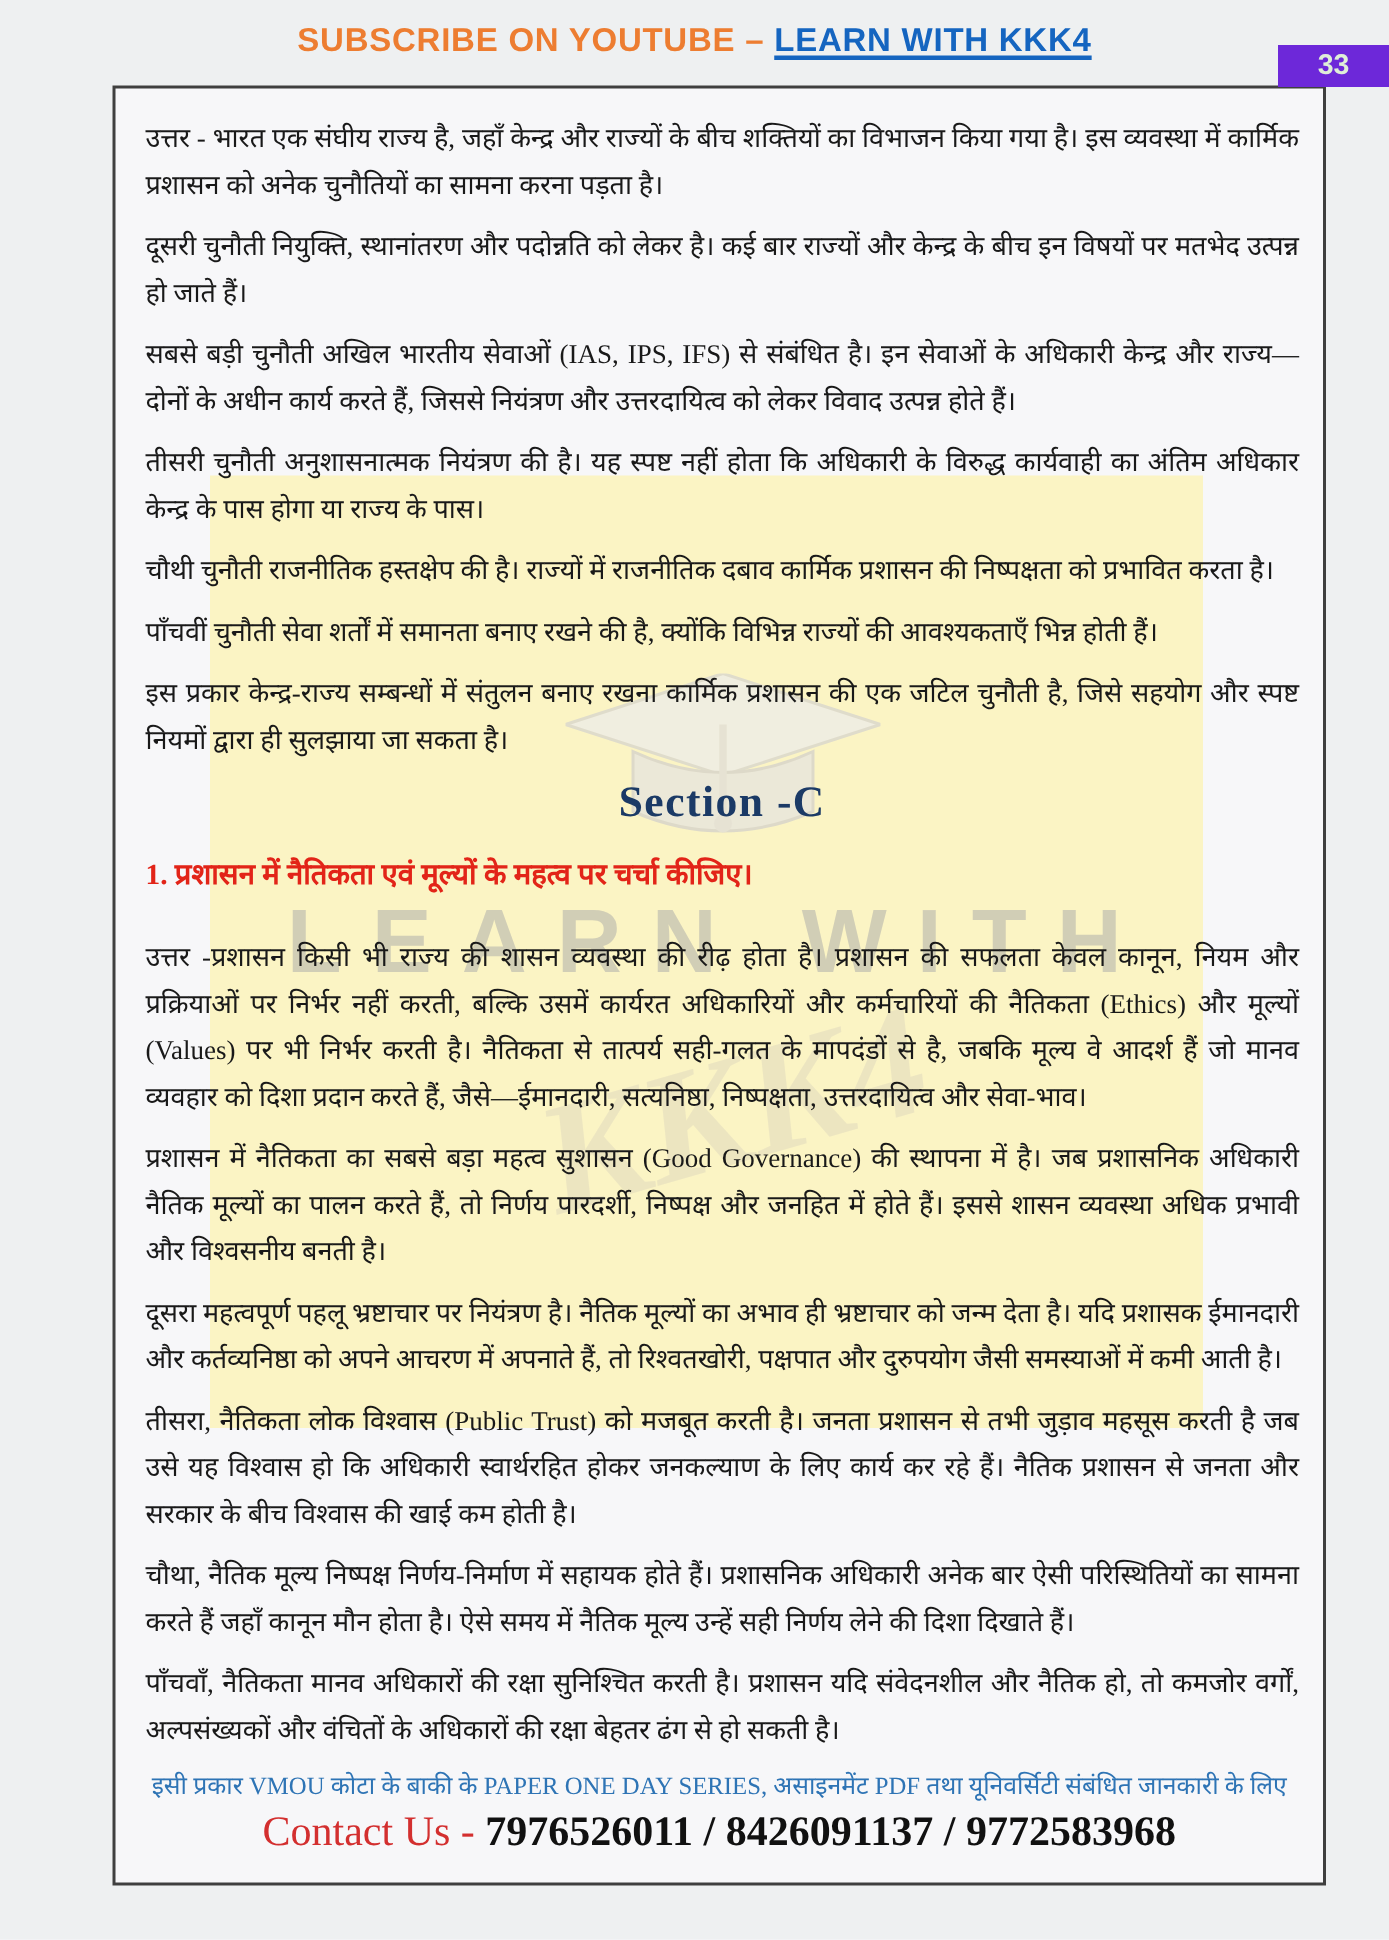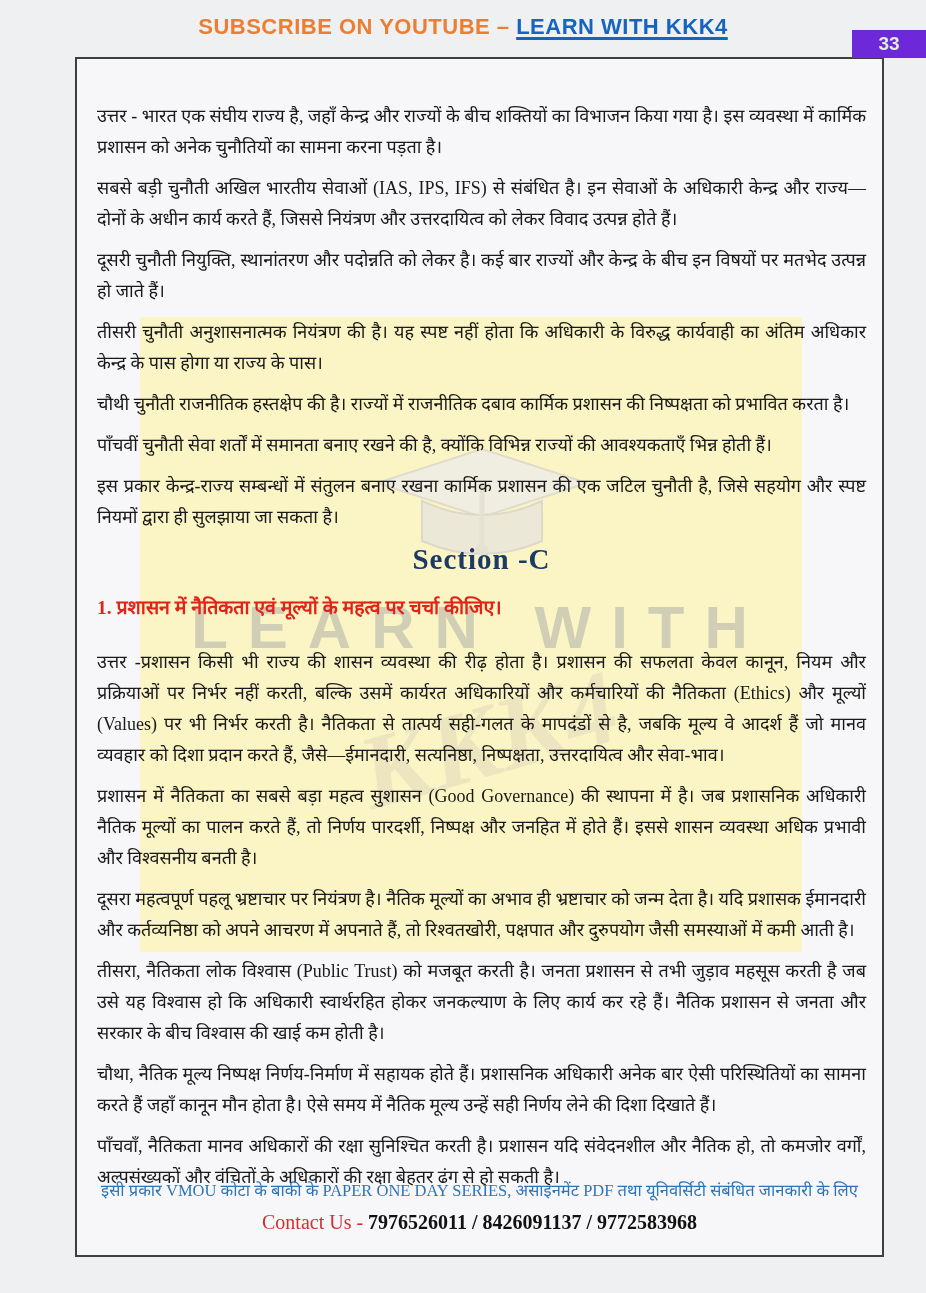--- a/index.html
+++ b/index.html
@@ -59,21 +59,21 @@
   .wm-script{
     position:absolute;left:280px;top:620px;z-index:2;
     font-style:italic;font-size:105px;font-weight:bold;
     color:#dcd5bd;opacity:.45;transform:rotate(-16deg);
     font-family:"Liberation Serif","DejaVu Serif",serif;
   }
 
   
   .content{
     position:absolute;left:0;top:0;width:100%;height:1130px;
-    box-sizing:border-box;padding:42px 16px 0 20px;
+    box-sizing:border-box;padding:18px 16px 0 20px;
     z-index:3;overflow:hidden;
   }
   .content p.para{
     margin:0 0 10px 0;
     font-size:18px;line-height:31px;color:#191919;
     text-align:justify;
   }
   .section-heading{
     margin:2px 0 16px 0;
     text-align:center;color:#1b3a66;
@@ -86,21 +86,21 @@
   }
 
   
   .footer{
     position:absolute;left:0;bottom:20px;width:100%;
     text-align:center;z-index:4;
   }
   .footer .info{
     color:#2e74b5;font-size:16.5px;line-height:24px;margin-bottom:6px;
   }
-  .footer .contact{font-size:20px;line-height:26px;}
+  .footer .contact{font-size:28px;line-height:26px;}
   .footer .contact .lbl{color:#d32f2f;}
   .footer .contact .nums{color:#111;font-weight:bold;}
 </style>
 </head>
 <body>
 
 <div class="screen">
 
   <div class="yt-header">
     <span class="sub">SUBSCRIBE ON YOUTUBE – </span><a class="chan">LEARN WITH KKK4</a>
@@ -119,22 +119,22 @@
         <line x1="105" y1="34" x2="105" y2="96" stroke="#e3e0d6" stroke-width="5"></line>
         <circle cx="105" cy="100" r="6" fill="#e3e0d6"></circle>
       </svg>
     </div>
 
     <div class="wm-text">LEARN WITH</div>
     <div class="wm-script">KKK4</div>
 
     <div class="content">
       <p class="para">उत्तर - भारत एक संघीय राज्य है, जहाँ केन्द्र और राज्यों के बीच शक्तियों का विभाजन किया गया है। इस व्यवस्था में कार्मिक प्रशासन को अनेक चुनौतियों का सामना करना पड़ता है।</p>
+      <p class="para">दूसरी चुनौती नियुक्ति, स्थानांतरण और पदोन्नति को लेकर है। कई बार राज्यों और केन्द्र के बीच इन विषयों पर मतभेद उत्पन्न हो जाते हैं।</p>
       <p class="para">सबसे बड़ी चुनौती अखिल भारतीय सेवाओं (IAS, IPS, IFS) से संबंधित है। इन सेवाओं के अधिकारी केन्द्र और राज्य— दोनों के अधीन कार्य करते हैं, जिससे नियंत्रण और उत्तरदायित्व को लेकर विवाद उत्पन्न होते हैं।</p>
-      <p class="para">दूसरी चुनौती नियुक्ति, स्थानांतरण और पदोन्नति को लेकर है। कई बार राज्यों और केन्द्र के बीच इन विषयों पर मतभेद उत्पन्न हो जाते हैं।</p>
       <p class="para">तीसरी चुनौती अनुशासनात्मक नियंत्रण की है। यह स्पष्ट नहीं होता कि अधिकारी के विरुद्ध कार्यवाही का अंतिम अधिकार केन्द्र के पास होगा या राज्य के पास।</p>
       <p class="para">चौथी चुनौती राजनीतिक हस्तक्षेप की है। राज्यों में राजनीतिक दबाव कार्मिक प्रशासन की निष्पक्षता को प्रभावित करता है।</p>
       <p class="para">पाँचवीं चुनौती सेवा शर्तों में समानता बनाए रखने की है, क्योंकि विभिन्न राज्यों की आवश्यकताएँ भिन्न होती हैं।</p>
       <p class="para">इस प्रकार केन्द्र-राज्य सम्बन्धों में संतुलन बनाए रखना कार्मिक प्रशासन की एक जटिल चुनौती है, जिसे सहयोग और स्पष्ट नियमों द्वारा ही सुलझाया जा सकता है।</p>
 
       <h2 class="section-heading">Section -C</h2>
 
       <p class="question">1. प्रशासन में नैतिकता एवं मूल्यों के महत्व पर चर्चा कीजिए।</p>
 
       <p class="para">उत्तर -प्रशासन किसी भी राज्य की शासन व्यवस्था की रीढ़ होता है। प्रशासन की सफलता केवल कानून, नियम और प्रक्रियाओं पर निर्भर नहीं करती, बल्कि उसमें कार्यरत अधिकारियों और कर्मचारियों की नैतिकता (Ethics) और मूल्यों (Values) पर भी निर्भर करती है। नैतिकता से तात्पर्य सही-गलत के मापदंडों से है, जबकि मूल्य वे आदर्श हैं जो मानव व्यवहार को दिशा प्रदान करते हैं, जैसे—ईमानदारी, सत्यनिष्ठा, निष्पक्षता, उत्तरदायित्व और सेवा-भाव।</p>

